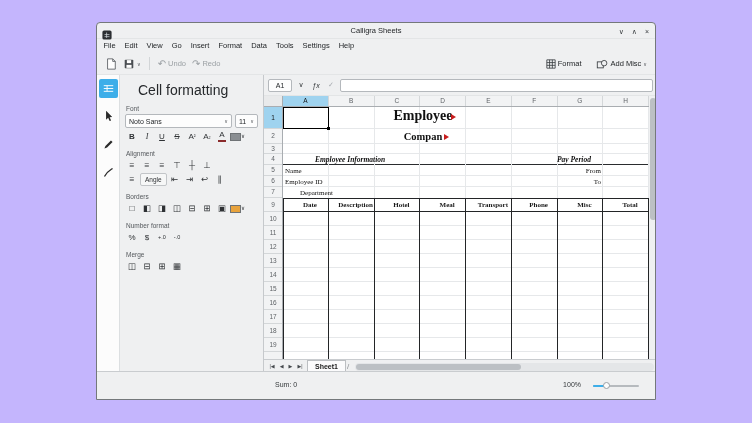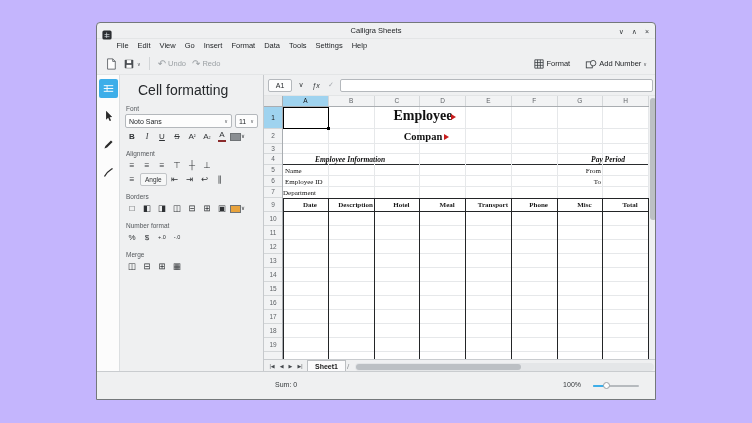--- a/index.html
+++ b/index.html
@@ -16,21 +16,21 @@
               border-bottom:1px solid #e3e5e6; }
   .app-icon { position:absolute; left:5px; top:3px; width:10px; height:10px; }
   .win-title { position:absolute; left:0; right:0; top:0; height:16px; line-height:16px;
                text-align:center; font-size:7.5px; color:#232629; }
   .win-controls { position:absolute; right:6px; top:0; height:16px; display:flex;
                   align-items:center; gap:8px; }
   .win-btn { font-size:7px; color:#33373a; line-height:1; cursor:default; }
 
   
   .menubar { position:absolute; left:0; top:16px; right:0; height:14px;
-             display:flex; align-items:center; padding-left:15px; }
+             display:flex; align-items:center; padding-left:2px; }
   .menu-item { font-size:7.5px; color:#232629; padding:0 4.5px; line-height:14px; }
 
   
   .toolbar { position:absolute; left:0; top:30px; right:0; height:22px;
              display:flex; align-items:center; padding:0 5px;
              border-bottom:1px solid #e3e5e6; }
   .tbtn { display:flex; align-items:center; gap:2px; padding:2px 3px; border-radius:2px; }
   .tbtn svg { display:block; }
   .tb-caret { font-size:5px; color:#54585c; }
   .tb-sep { width:1px; height:13px; background:#d2d5d7; margin:0 5px; }
@@ -227,21 +227,21 @@
               <path d="M1 1h10v10H1z" fill="none" stroke="#3a3e42"></path>
               <path d="M1 4.3h10M1 7.6h10M4.3 1v10M7.6 1v10" stroke="#3a3e42"></path>
             </svg>
           <span class="tb-label">Format</span>
         </span>
         <span class="tbtn">
           <svg viewBox="0 0 14 14" width="12" height="12">
               <rect x="1.5" y="4.5" width="7" height="7" fill="none" stroke="#3a3e42"></rect>
               <circle cx="9.5" cy="6" r="3.2" fill="#eff0f1" stroke="#3a3e42"></circle>
             </svg>
-          <span class="tb-label">Add Number</span>
+          <span class="tb-label">Add Misc</span>
           <span class="tb-caret">∨</span>
         </span>
       </span>
     </div>
 
     <div class="dock">
       <div class="dock-tool selected" style="top:4px;">
         <svg viewBox="0 0 18 18" width="17" height="17">
             <rect width="18" height="18" rx="2" fill="#3daee9"></rect>
             <path d="M4 6h10M4 9h10M4 12h10M7.5 6v6" stroke="#fff" fill="none"></path>
@@ -447,27 +447,27 @@
             <div></div>
         </div>
         <div class="tbl-left"></div>
 
         <span class="ctext" style="left:0; top:1px; width:280px; text-align:center; font-size:14px; font-weight:bold;">Employee</span>
         <span class="ovf" style="left:168px; top:7px;"></span>
         <span class="ctext" style="left:0; top:24px; width:280px; text-align:center; font-size:10.5px; font-weight:bold;">Compan</span>
         <span class="ovf" style="left:161px; top:27px;"></span>
 
         <span class="ctext" style="left:2px; top:48px; font-size:7.5px; font-weight:bold; font-style:italic;margin-left:30px;">Employee Information</span>
-        <span class="ctext" style="left:274px; top:48px; width:68px; text-align:right; font-size:7.5px; font-weight:bold; font-style:italic;">Pay Period</span>
+        <span class="ctext" style="left:274px; top:48px; width:68px; text-align:left; font-size:7.5px; font-weight:bold; font-style:italic;">Pay Period</span>
 
         <span class="ctext" style="left:2px; top:59.5px; font-size:7px;text-align:right;">Name</span>
         <span class="ctext" style="left:274px; top:59.5px; width:44px; text-align:right; font-size:7px;">From</span>
         <span class="ctext" style="left:2px; top:70.5px; font-size:7px;">Employee ID</span>
         <span class="ctext" style="left:274px; top:70.5px; width:44px; text-align:right; font-size:7px;">To</span>
-        <span class="ctext" style="left:0; top:81.5px; font-size:7px;">Department</span>
+        <span class="ctext" style="left:17px; top:81.5px; font-size:7px;">Department</span>
 
         <div class="a1-sel">
           <div class="a1-handle"></div>
         </div>
       </div>
 
       <div class="vscroll">
         <div class="vthumb"></div>
       </div>
 

